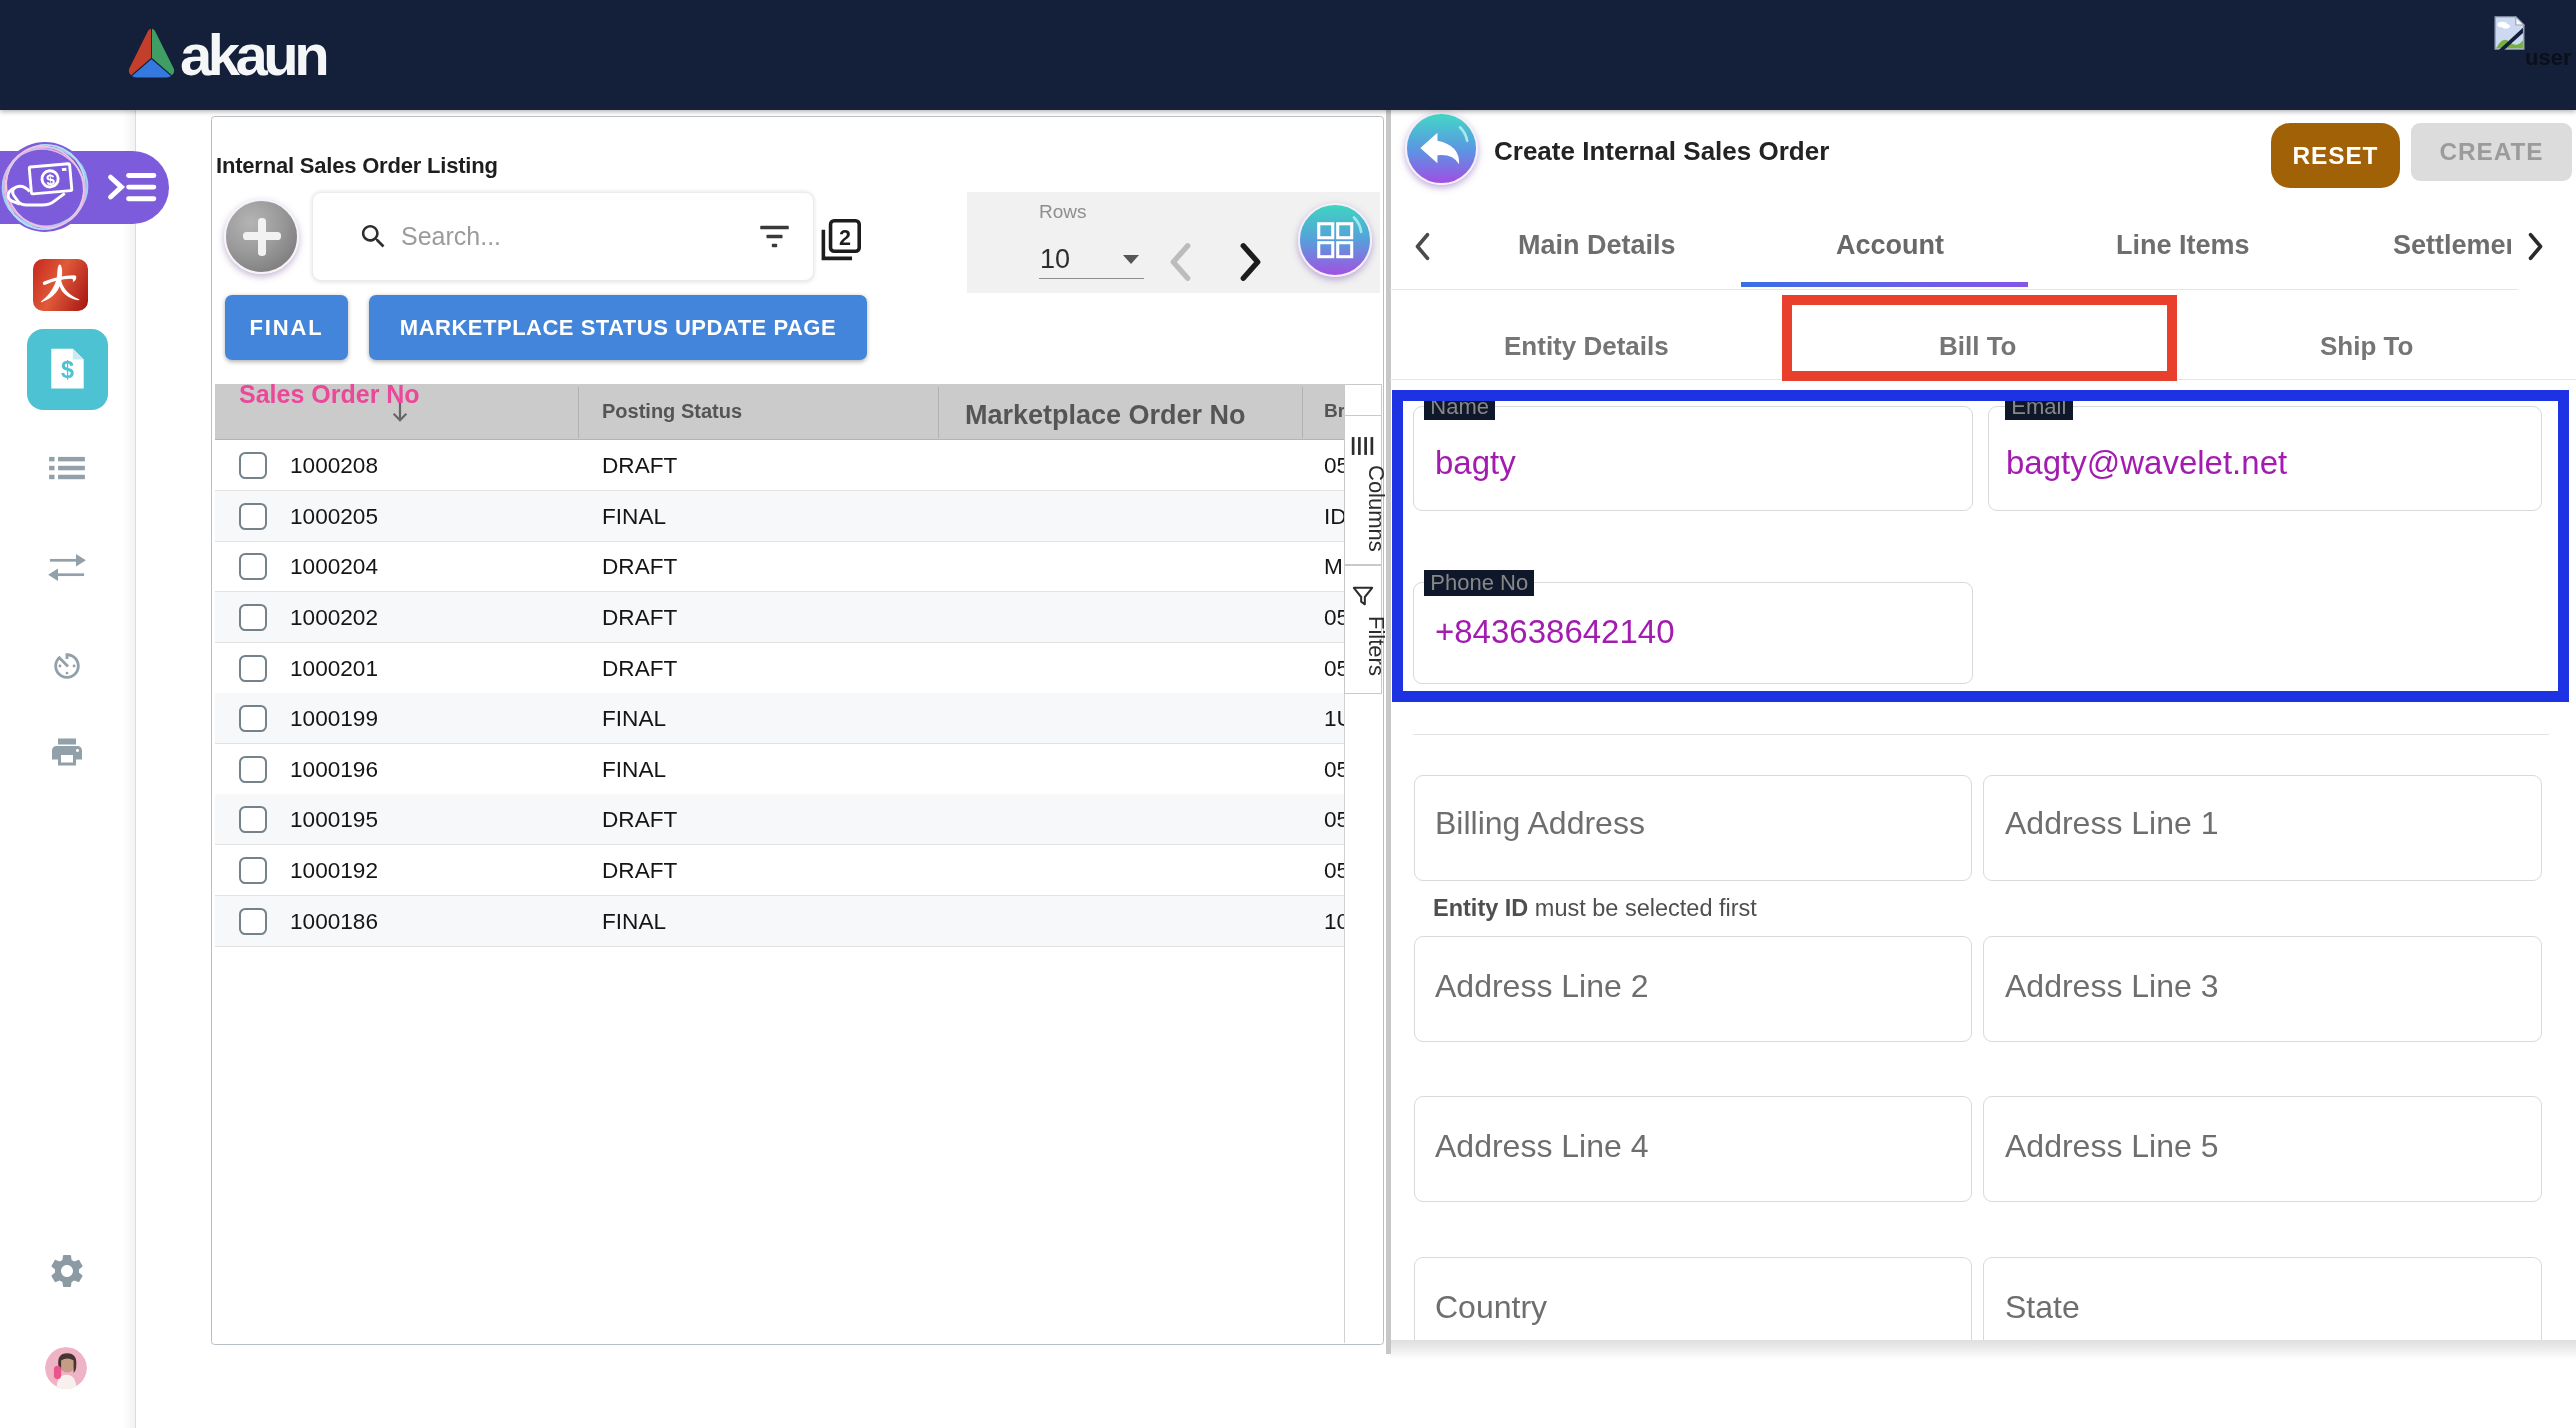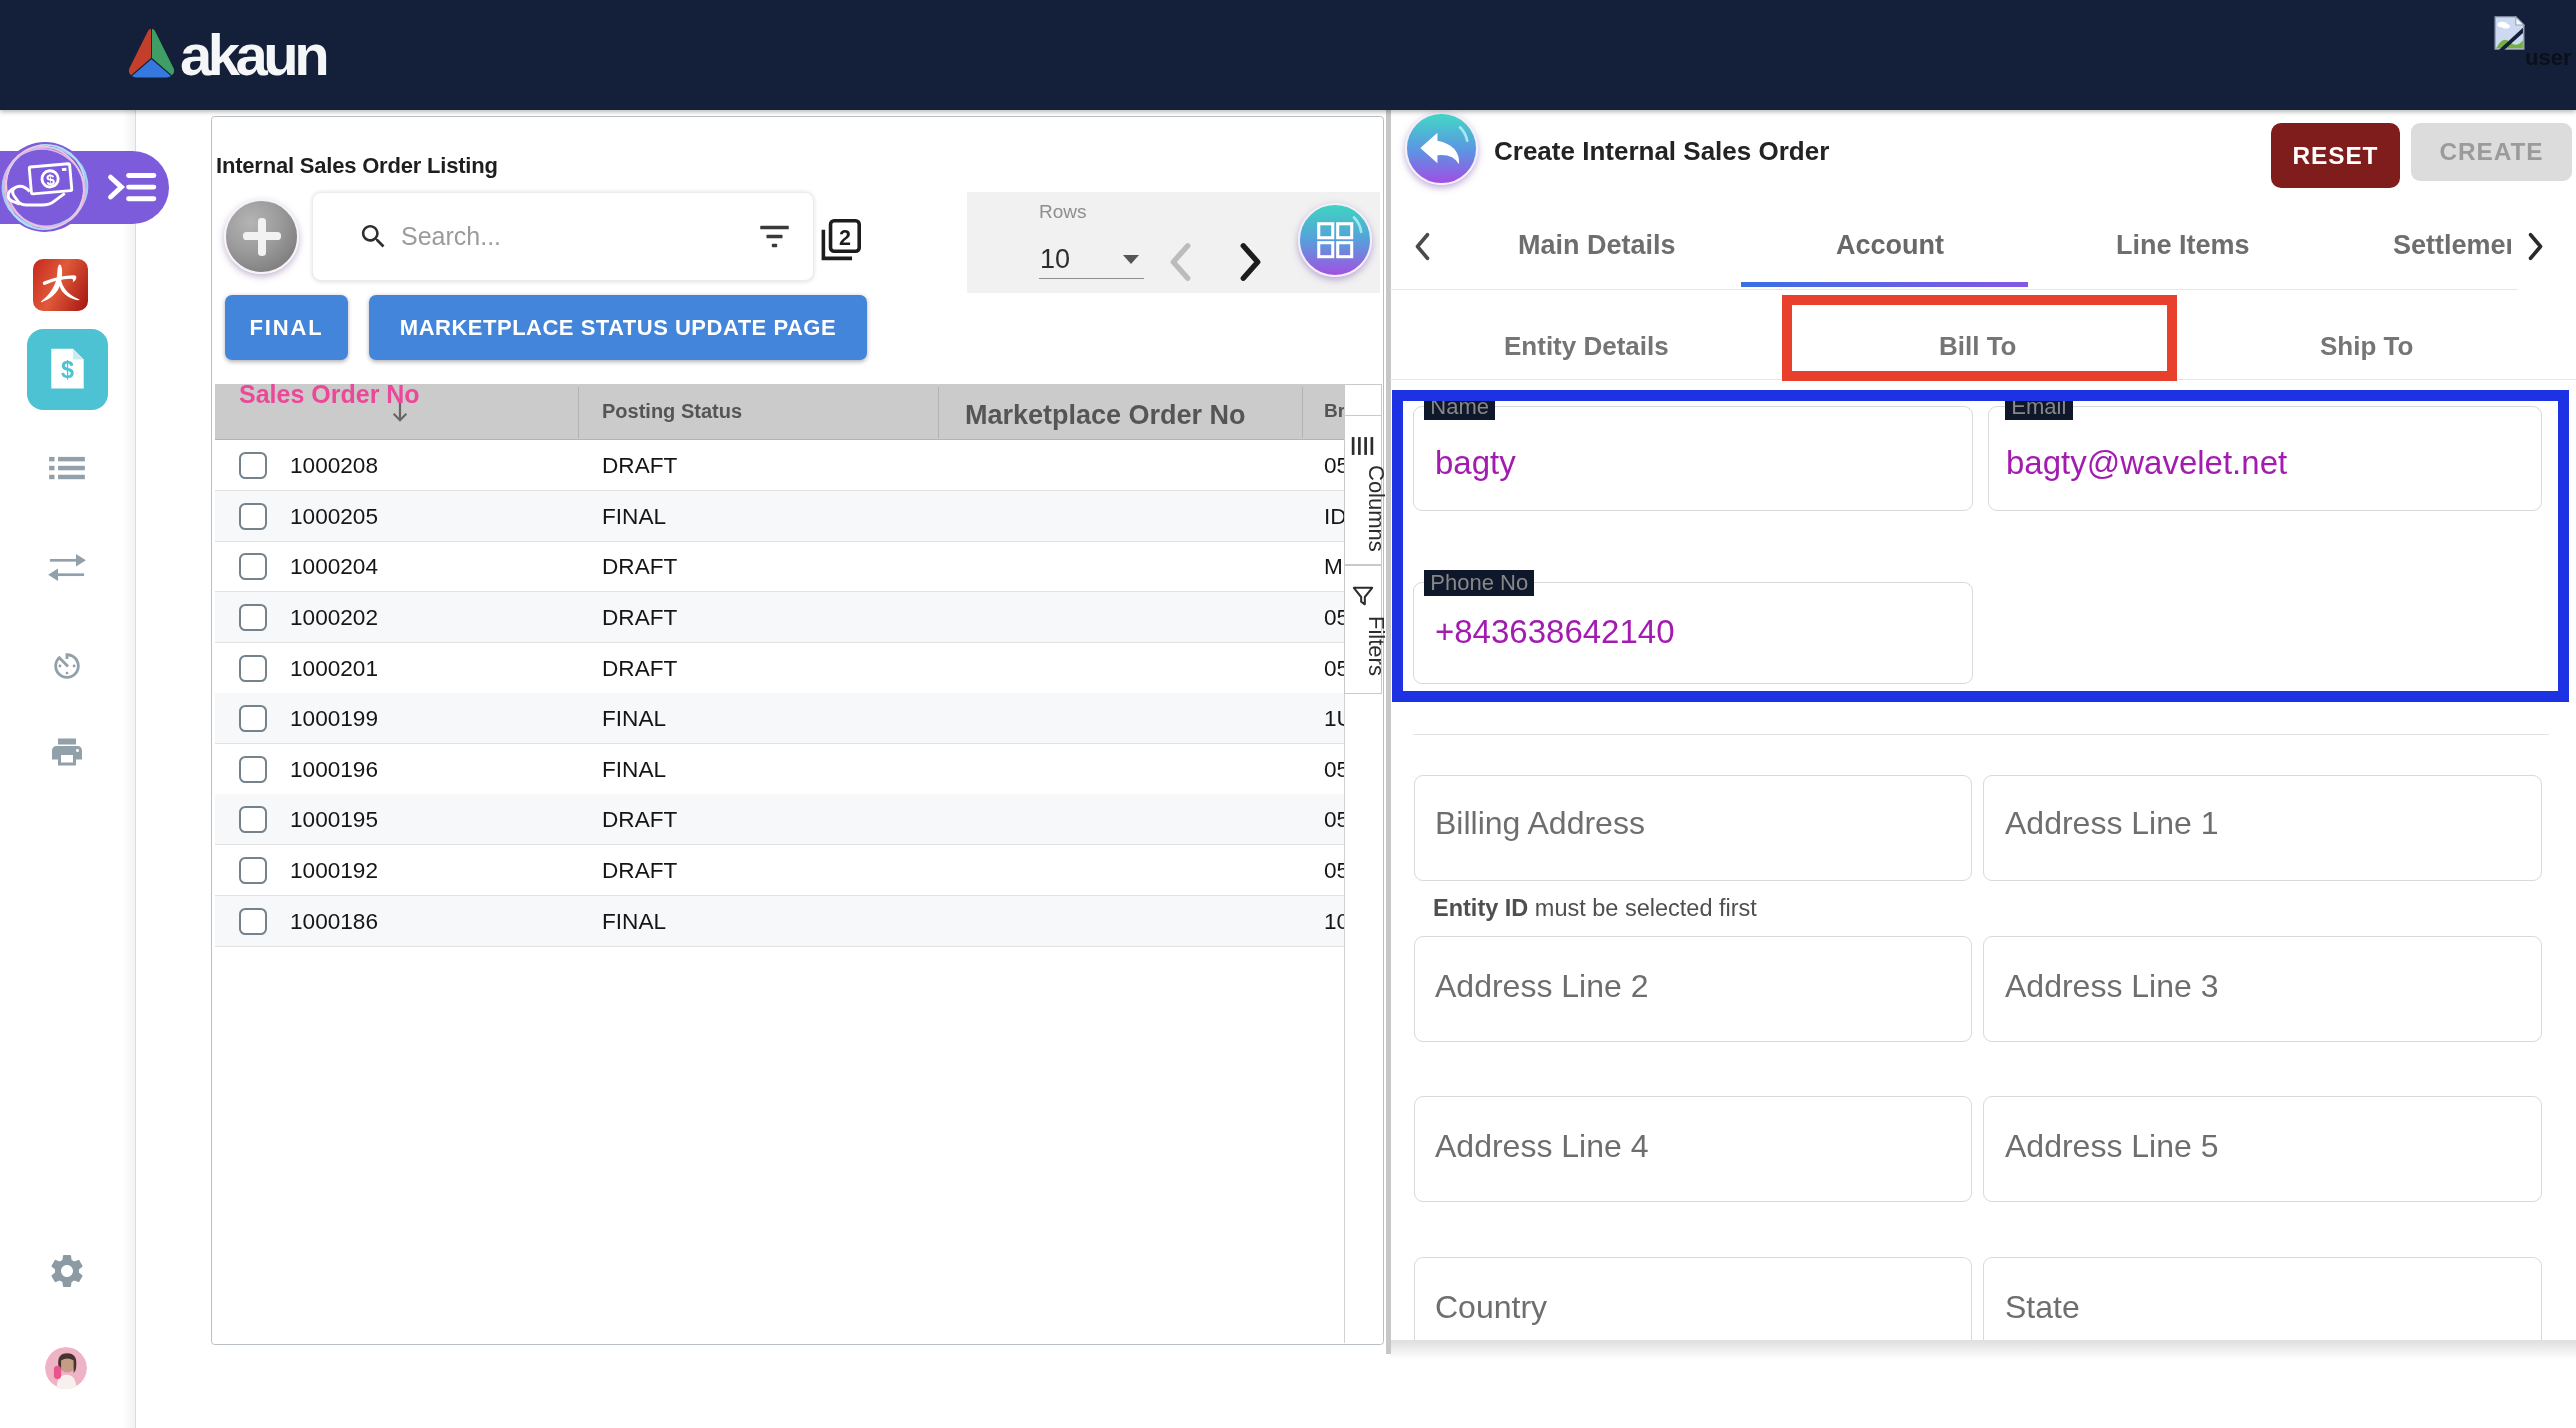--- a/index.html
+++ b/index.html
@@ -294,21 +294,21 @@
 
 <div id="rightpanel"></div>
 
 <div class="abs" style="left:1405px; top:112px; width:73px; height:73px; border-radius:50%; background:linear-gradient(180deg,#43d7c6 0%, #5b96e2 52%, #a04ee4 100%); border:2.7px solid #f3eef8; box-shadow:0 2.7px 7.2px rgba(130,90,180,.5); z-index:20;"></div>
 <svg class="abs" style="left:1405px; top:112px; z-index:21;" width="73" height="73" viewBox="0 0 81 81">
   <path d="M36 23 L17 40 L36 57 L36 48 Q53 46 60 58 Q61 37 36 32 Z" fill="#ffffff"></path>
   <path d="M61 17 A 28 28 0 0 1 69 32" fill="none" stroke="#a5e9f0" stroke-width="3" stroke-linecap="round"></path>
 </svg>
 <div class="abs" style="left:1494px; top:136px; font-size:26px; font-weight:bold; color:#232323; z-index:20;">Create Internal Sales Order</div>
 
-<div class="abs" style="left:2271px; top:123px; width:129px; height:65px; background:#7f1d1d; border-radius:10px; color:#fff; font-size:24.4px; font-weight:bold; letter-spacing:0.9px; display:flex; align-items:center; justify-content:center; z-index:20;">RESET</div>
+<div class="abs" style="left:2271px; top:123px; width:129px; height:65px; background:#a16207; border-radius:19px; color:#fff; font-size:24.4px; font-weight:bold; letter-spacing:0.9px; display:flex; align-items:center; justify-content:center; z-index:20;">RESET</div>
 <div class="abs" style="left:2411px; top:123px; width:161px; height:58px; background:#dcdcdc; border-radius:9px; color:#9b9b9b; font-size:24.4px; font-weight:bold; letter-spacing:0.9px; display:flex; align-items:center; justify-content:center; z-index:20;">CREATE</div>
 
 <svg class="abs" style="left:1412px; top:232px; z-index:20;" width="20" height="29" viewBox="0 0 22 32">
   <path d="M17 3 L6 16 L17 29" fill="none" stroke="#4b4b4b" stroke-width="4" stroke-linecap="round" stroke-linejoin="round"></path>
 </svg>
 <div class="abs" style="left:1518px; top:230px; font-size:27px; font-weight:bold; color:#6e6e6e; z-index:20;">Main Details</div>
 <div class="abs" style="left:1836px; top:230px; font-size:27px; font-weight:bold; color:#686868; z-index:20;">Account</div>
 <div class="abs" style="left:2116px; top:230px; font-size:27px; font-weight:bold; color:#6e6e6e; z-index:20;">Line Items</div>
 <div class="abs" style="left:2393px; top:230px; width:118px; overflow:hidden; font-size:27px; font-weight:bold; color:#6e6e6e; white-space:nowrap; z-index:20;">Settlement</div>
 <div class="abs" style="left:2518px; top:208px; width:58px; height:82px; background:#fff; z-index:21;"></div>

